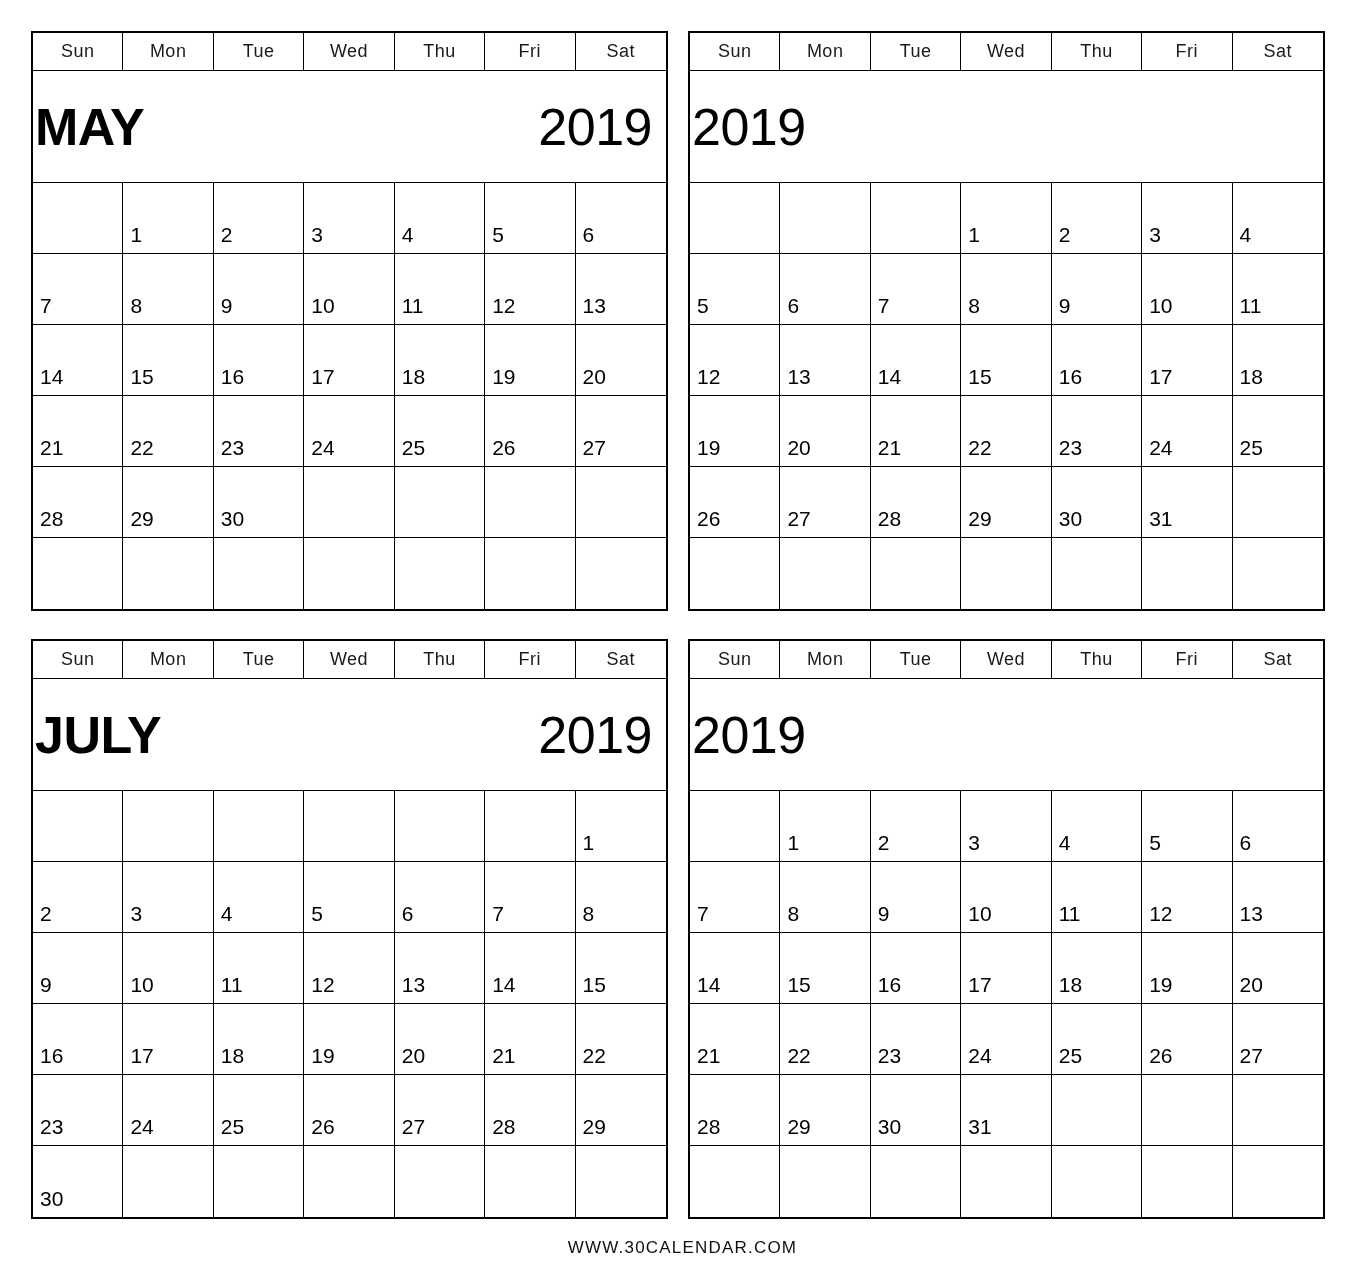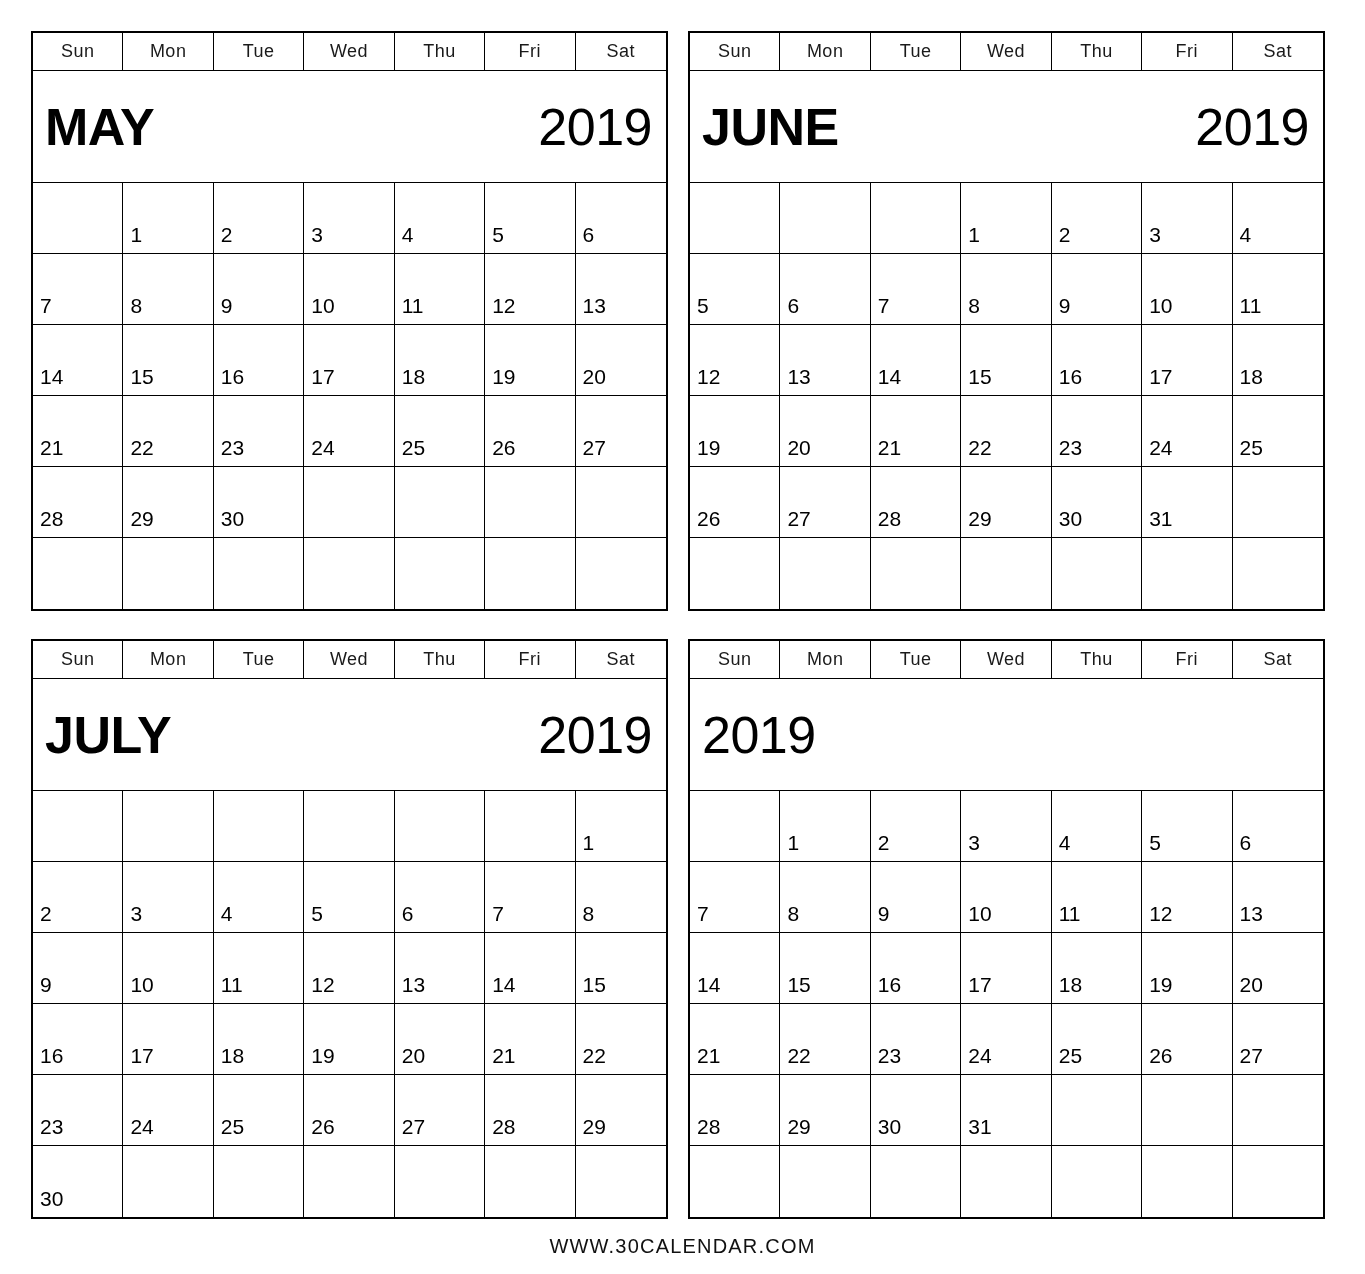--- a/index.html
+++ b/index.html
@@ -66,21 +66,21 @@
   
   .title-row {
     border-left: 2px solid #000;
     border-right: 2px solid #000;
     border-bottom: 1px solid #000;
     box-sizing: border-box;
     height: 112px;
     display: flex;
     align-items: center;
     justify-content: space-between;
-    padding: 0 14px 0 12px;
+    padding: 0 14px 0 2px;
   }
   .month-name {
     font-size: 52px;
     font-weight: 700;
     letter-spacing: -0.5px;
     line-height: 1;
     white-space: nowrap;
   }
   .year-label {
     font-size: 52px;
@@ -116,21 +116,21 @@
   .day-cell:nth-child(7n) { border-right: none; }
   .days-grid .day-cell.last-row { border-bottom: none; }
 
   
   .footer {
     position: absolute;
     left: 0;
     right: 0;
     bottom: 16px;
     text-align: center;
-    font-size: 20px;
+    font-size: 17px;
     letter-spacing: 1.2px;
     color: #111;
     font-weight: 400;
   }
 </style>
 </head>
 <body>
 
 <div class="page">
 
@@ -200,21 +200,20 @@
       <div class="weekday-row">
         <div class="weekday-cell">Sun</div>
         <div class="weekday-cell">Mon</div>
         <div class="weekday-cell">Tue</div>
         <div class="weekday-cell">Wed</div>
         <div class="weekday-cell">Thu</div>
         <div class="weekday-cell">Fri</div>
         <div class="weekday-cell">Sat</div>
       </div>
       <div class="title-row">
-        <span class="month-name">JUNE</span>
         <span class="year-label">2019</span>
       </div>
       <div class="days-grid">
           <div class="day-cell"></div>
           <div class="day-cell"></div>
           <div class="day-cell"></div>
           <div class="day-cell">1</div>
           <div class="day-cell">2</div>
           <div class="day-cell">3</div>
           <div class="day-cell">4</div>

